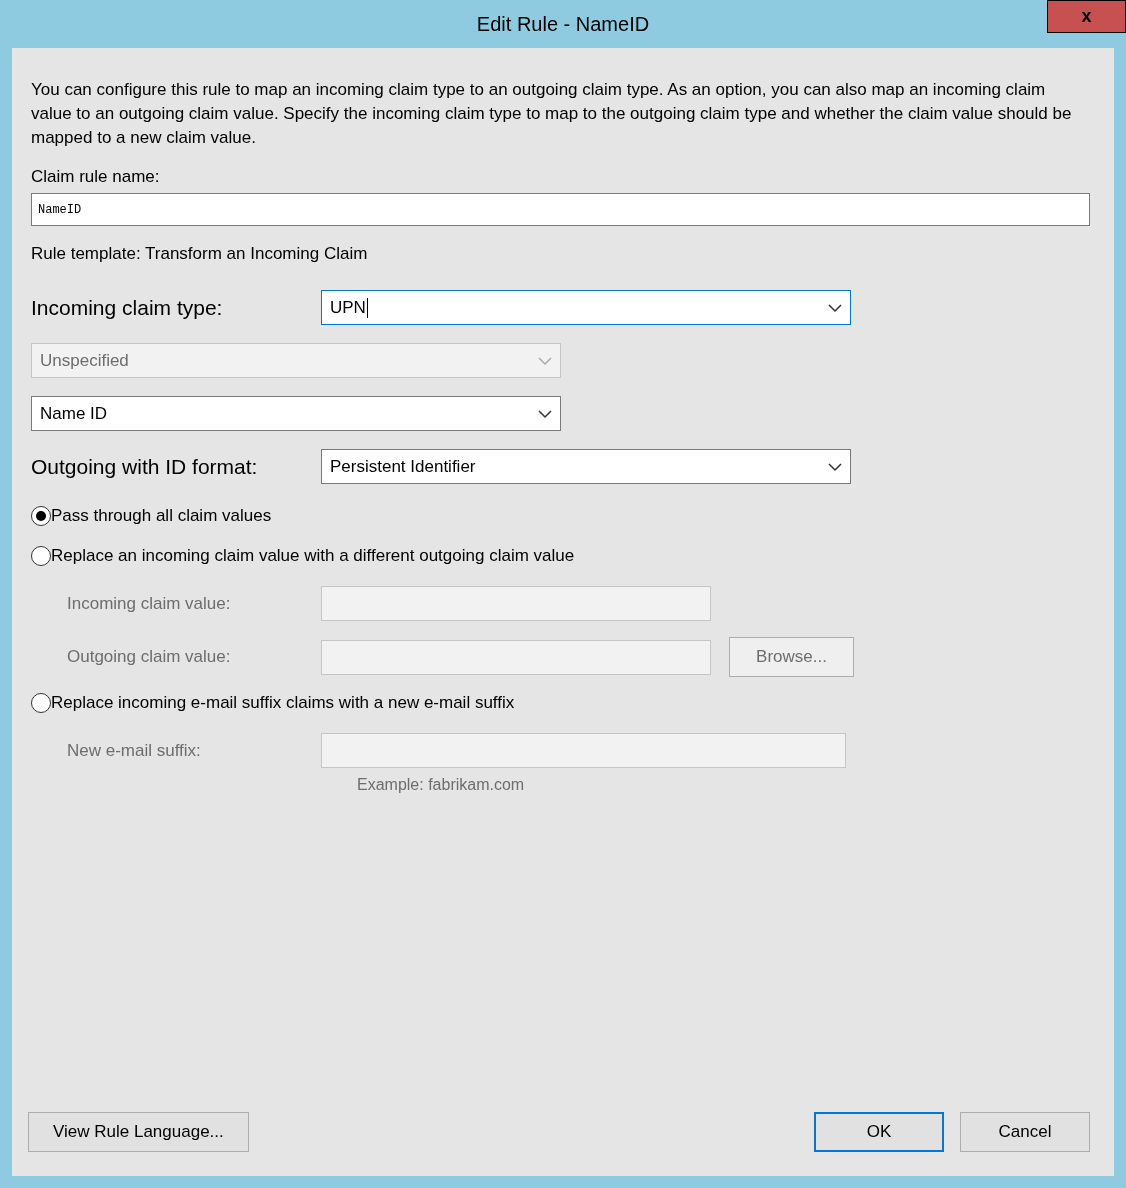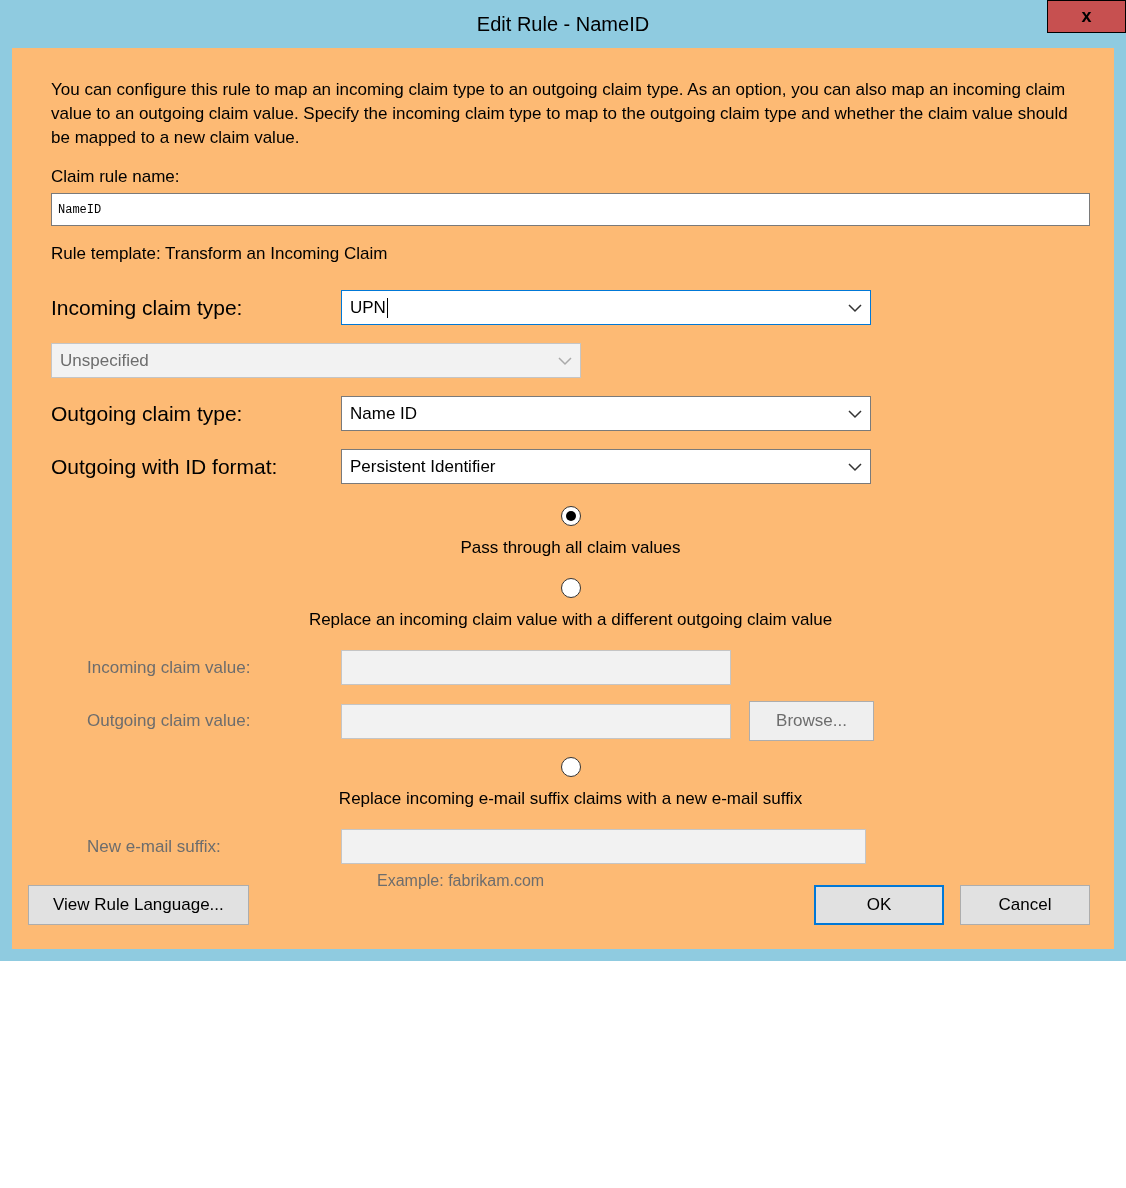--- a/index.html
+++ b/index.html
@@ -5,21 +5,21 @@
   * { box-sizing: border-box; }
   body {
     margin: 0;
     font-family: "Segoe UI", Tahoma, sans-serif;
     font-size: 16px;
     background: #ffffff;
     color: #000000;
   }
   .window {
     width: 1126px;
-    height: 961px;
+    height: 1188px;
     background: #8fcbe0;
     position: relative;
     overflow: hidden;
   }
   .titlebar {
     height: 48px;
     display: flex;
     align-items: center;
     justify-content: center;
     position: relative;
@@ -46,22 +46,22 @@
     font-size: 18px;
     font-weight: bold;
     color: #000000;
   }
   .client {
     position: absolute;
     left: 12px;
     right: 12px;
     top: 48px;
     bottom: 12px;
-    background: #fdba74;
-    padding: 30px 24px 24px 39px;
+    background: #e5e5e5;
+    padding: 30px 24px 24px 19px;
   }
   .desc {
     font-size: 17px;
     line-height: 1.4;
     color: #000000;
     margin-bottom: 18px;
   }
   .label {
     display: block;
     font-size: 17px;
@@ -125,23 +125,21 @@
     display:inline-block;
     width:1px; height:20px;
     background:#000;
     margin-left:1px;
     vertical-align:middle;
   }
   .radio-group { margin-top: 22px; }
   .radio-row {
     display:flex;
     align-items:center;
-    gap:12px;
     margin-bottom: 20px;
-    flex-direction: column;
   }
   .radio {
     width:20px; height:20px;
     border:1px solid #333333;
     border-radius:50%;
     background:#ffffff;
     display:flex; align-items:center; justify-content:center;
     flex-shrink:0;
   }
   .radio.checked::after {
@@ -253,21 +251,20 @@
         <span>Unspecified</span>
         <span class="chevron">
           <svg width="14" height="10">
               <path d="M1 2 L7 8 L13 2" stroke="#aaaaaa" stroke-width="1.5" fill="none"></path>
             </svg>
         </span>
       </div>
     </div>
 
     <div class="form-row">
-      <div class="row-label">Outgoing claim type:</div>
       <div class="combo">
         <span>Name ID</span>
         <span class="chevron">
           <svg width="14" height="10">
               <path d="M1 2 L7 8 L13 2" stroke="#333" stroke-width="1.5" fill="none"></path>
             </svg>
         </span>
       </div>
     </div>
 

